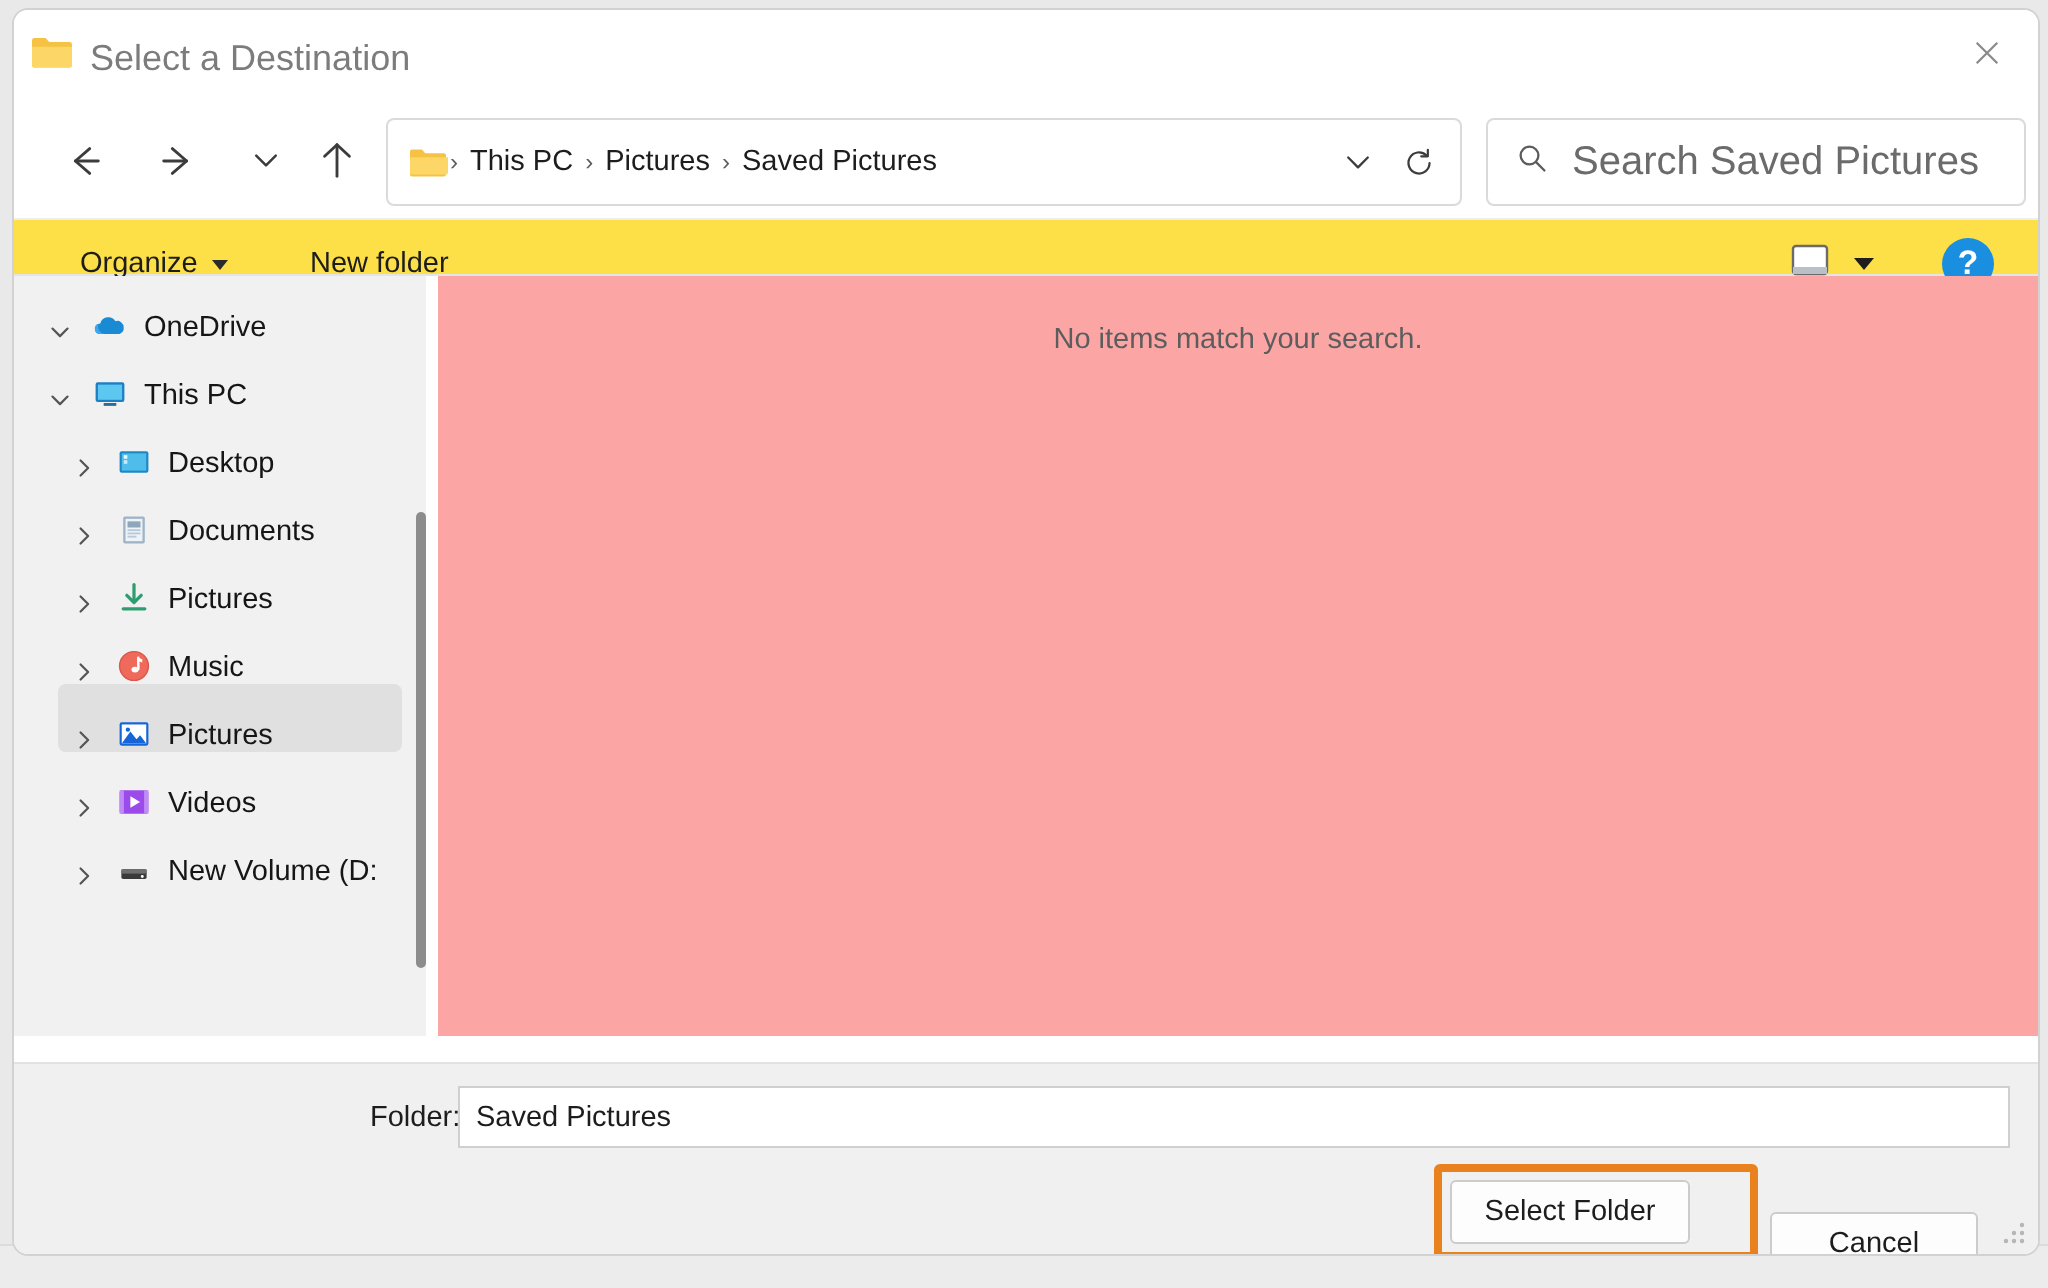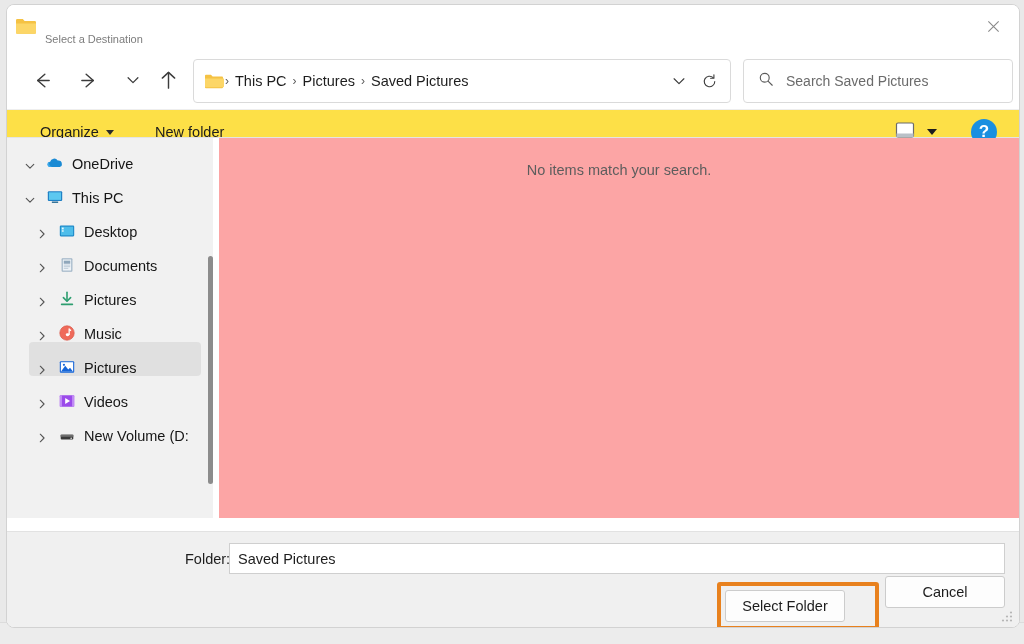--- a/index.html
+++ b/index.html
@@ -43,22 +43,22 @@
   .titlebar {
     position: relative;
     height: 46px;
     background: #ffffff;
   }
   .title-folder-icon {
     position: absolute; left: 8px; top: 12px;
     width: 22px; height: 18px;
   }
   .title-text {
-    position: absolute; left: 38px; top: 28px;
-    font-size: 11px;
+    position: absolute; left: 38px; top: 14px;
+    font-size: 18px;
     color: #7c7c7c;
   }
   .close-btn {
     position: absolute; right: 4px; top: 4px;
     width: 44px; height: 34px;
     display: flex; align-items: center; justify-content: center;
     cursor: pointer;
   }
   .close-btn svg { display:block; }
 
@@ -120,21 +120,21 @@
     left: 736px; top: 8px;
     width: 270px; height: 44px;
     background: #ffffff;
     border: 1px solid #dadada;
     border-radius: 4px;
     display: flex; align-items: center;
     padding-left: 14px;
     cursor: text;
   }
   .search-ph {
-    font-size: 14px;
+    font-size: 20px;
     color: #6b6b6b;
     margin-left: 12px;
   }
 
   
   .toolbar {
     position: relative;
     height: 29px;
     background: #fde047;
     border-top: 1px solid #eeeeee;
@@ -281,21 +281,21 @@
     height: 32px;
     background: #fdfdfd;
     border: 1px solid #cccccc;
     border-radius: 3px;
     font-size: 14.5px;
     color: #1d1d1d;
     display: flex; align-items: center; justify-content: center;
     cursor: pointer;
   }
   .btn-select { left: 718px; top: 58px; width: 120px; }
-  .btn-cancel { left: 878px; top: 44px; width: 120px; }
+  .btn-cancel { left: 878px; top: 74px; width: 104px; }
 
   .highlight-box {
     position: absolute;
     left: 710px; top: 50px;
     width: 162px; height: 48px;
     border: 4px solid #e8811e;
     border-radius: 3px;
     pointer-events: none;
   }
 

